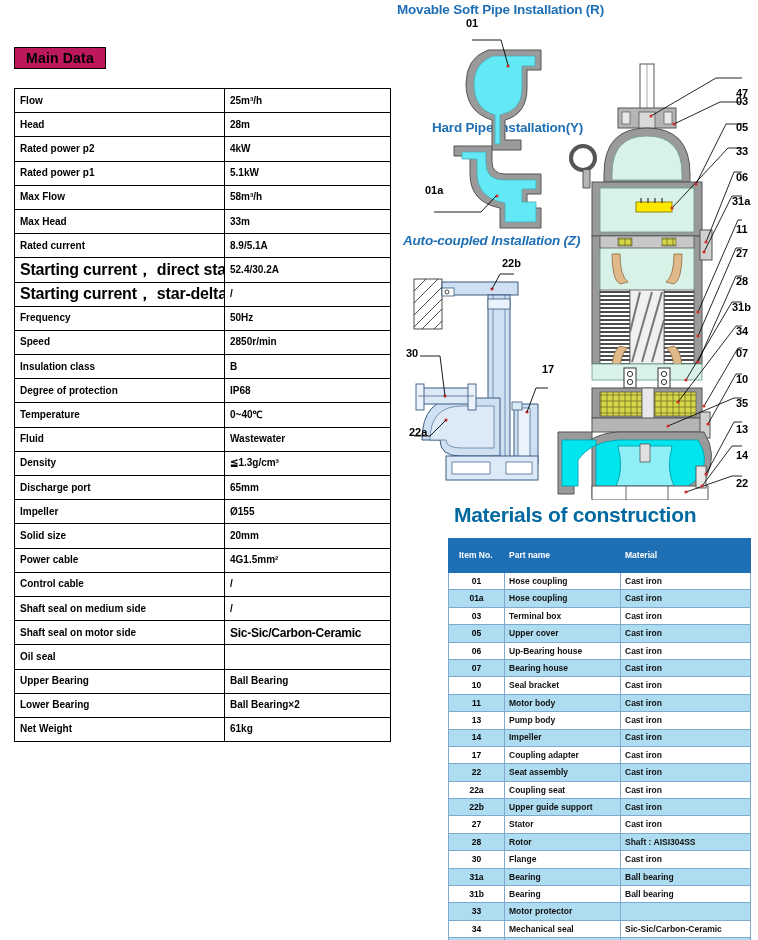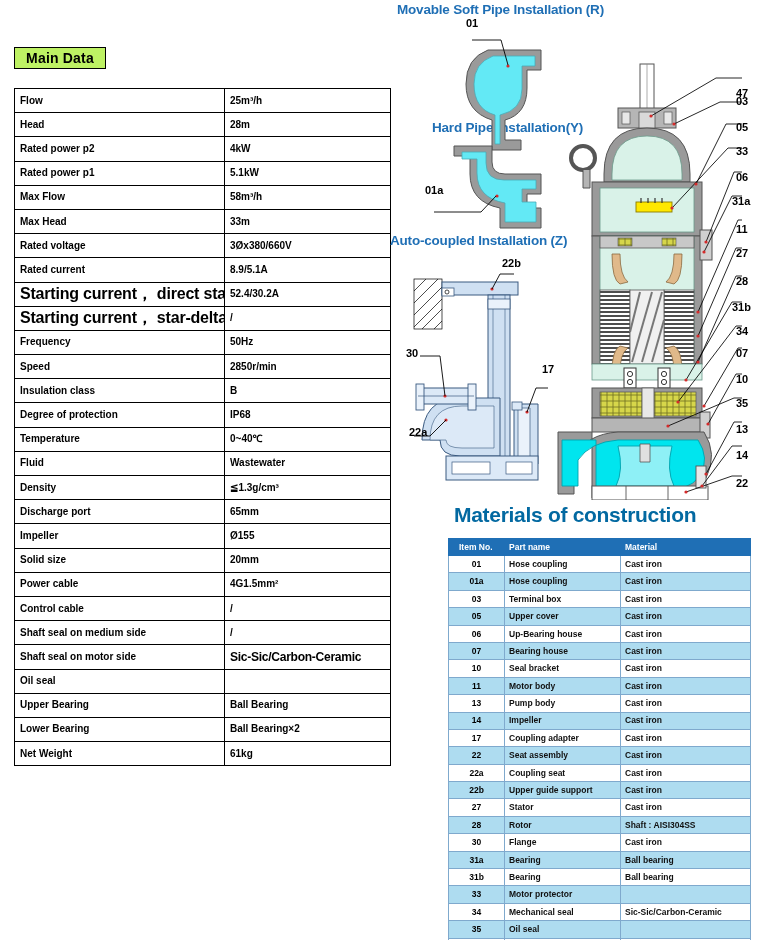--- a/index.html
+++ b/index.html
@@ -11,21 +11,21 @@
     width: 758px; height: 940px;
     position: relative;
     font-family: "Liberation Sans", sans-serif;
     overflow: hidden;
   }
 
   
   #main-data-badge {
     position: absolute; left: 14px; top: 47px;
     width: 92px; height: 22px;
-    background: #bef264;
+    background: #be185d;
     border: 1.5px solid #000000;
     display: flex; align-items: center; justify-content: center;
     font-size: 14px; font-weight: bold; color: #000000;
     letter-spacing: 0.2px;
   }
 
   
   #main-data-table {
     position: absolute; left: 14px; top: 88px;
     width: 376px;
@@ -52,21 +52,21 @@
   .diagram-title {
     position: absolute;
     font-size: 13.5px;
     font-weight: bold;
     color: #1f6fb5;
     white-space: nowrap;
     letter-spacing: -0.2px;
   }
   #title-movable { left: 397px; top: 2px; }
   #title-hard    { left: 432px; top: 120px; }
-  #title-auto    { left: 390px; top: 233px; }
+  #title-auto    { left: 403px; top: 233px; font-style: italic; }
 
   #materials-heading {
     position: absolute; left: 454px; top: 503px;
     font-size: 21px; font-weight: bold; color: #0369a1;
     white-space: nowrap; letter-spacing: -0.3px;
   }
 
   
   #materials-table {
     position: absolute; left: 448px; top: 538px;
@@ -82,21 +82,21 @@
     line-height: 1;
     padding: 0 0 0 4px;
     white-space: nowrap;
     overflow: hidden;
   }
   #materials-table th {
     background: #1f6fb5;
     color: #ffffff;
     border-color: #1f6fb5;
     text-align: left;
-    height: 17px;
+    height: 34px;
   }
   #materials-table th.c-item { text-align: left; padding-left: 10px; }
   #materials-table col.c-item { width: 56px; }
   #materials-table col.c-part { width: 116px; }
   #materials-table col.c-mat  { width: 130px; }
   #materials-table td.c-item { text-align: center; padding-left: 0; color: #000000; }
   #materials-table tbody tr.odd  td { background: #ffffff; }
   #materials-table tbody tr.even td { background: #aedcf0; }
   #materials-table td { color: #111111; }
 
@@ -133,24 +133,20 @@
         <td class="k">Rated power p1</td>
         <td class="v">5.1kW</td>
       </tr>
       <tr>
         <td class="k">Max Flow</td>
         <td class="v">58m³/h</td>
       </tr>
       <tr>
         <td class="k">Max Head</td>
         <td class="v">33m</td>
-      </tr>
-      <tr>
-        <td class="k">Rated voltage</td>
-        <td class="v">3Øx380/660V</td>
       </tr>
       <tr>
         <td class="k">Rated current</td>
         <td class="v">8.9/5.1A</td>
       </tr>
       <tr>
         <td class="k tight">Starting current， direct starting</td>
         <td class="v">52.4/30.2A</td>
       </tr>
       <tr>

